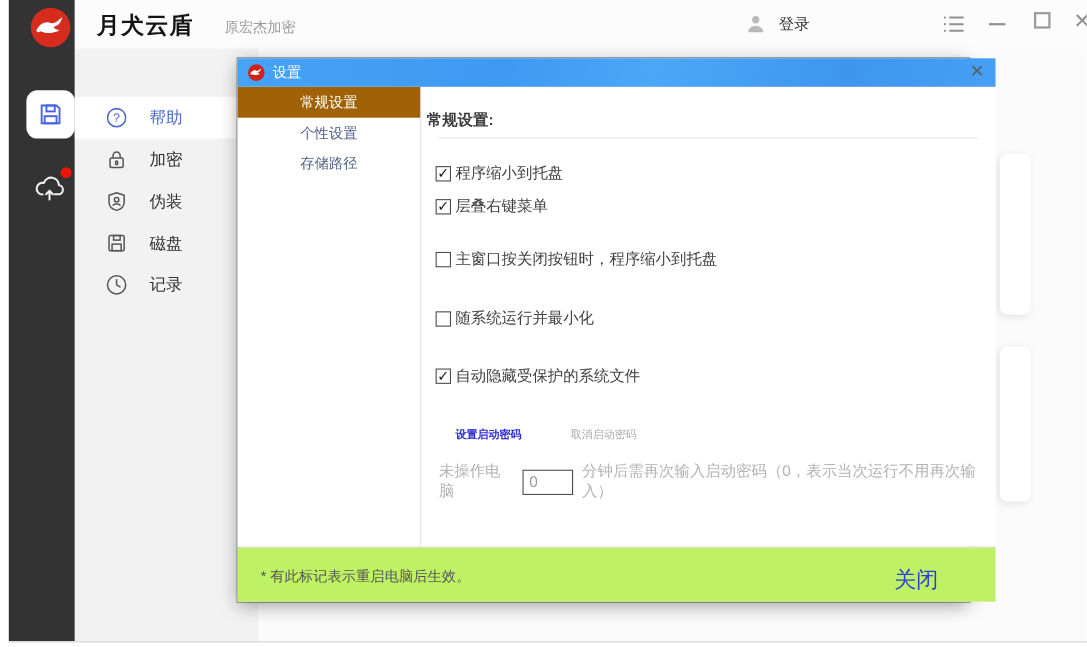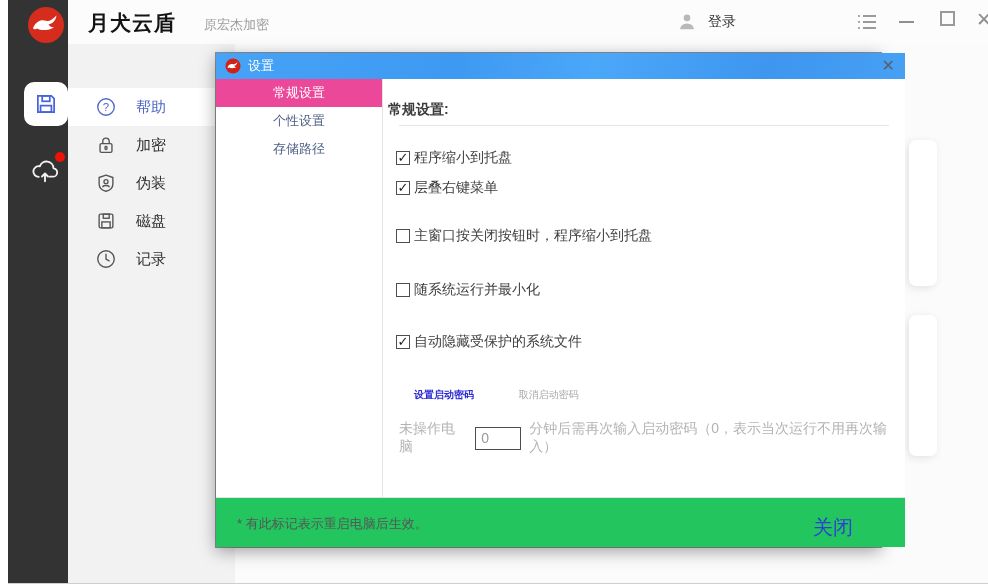--- a/index.html
+++ b/index.html
@@ -78,21 +78,21 @@
     color:#566069; cursor:pointer; line-height:24px;
   }
   .dlg-nav {
     position:absolute; left:0; top:26px; width:167px; height:418px; background:#fff;
     border-right:1px solid #e3e3e3;
   }
   .dlg-tab {
     height:28px; line-height:28px; text-align:center; font-size:13px;
     color:#4f5f87; cursor:pointer;
   }
-  .dlg-tab.sel { background:#ec4899; color:#ffffff; }
+  .dlg-tab.sel { background:#a16207; color:#ffffff; }
   .dlg-content { position:absolute; left:168px; top:26px; width:521px; height:418px; background:#fff; }
   .sec-head { position:absolute; left:4px; top:22px; font-size:14px; font-weight:bold; color:#3c3c3c; }
   .sec-div { position:absolute; left:15px; right:16px; top:46px; height:1px; background:#e7e7e7; }
   .cb-row { position:absolute; left:12px; height:18px; display:flex; align-items:center; cursor:pointer; }
   .cb-box {
     width:14px; height:14px; border:1px solid #4d4d4d; background:#fff; margin-right:4px;
     font-size:13px; line-height:12px; text-align:center; color:#1b1b1b; font-weight:bold;
     flex:0 0 auto;
   }
   .cb-label { font-size:14px; color:#3f3f3f; }
@@ -100,21 +100,21 @@
   .link-row { position:absolute; top:309px; left:30px; font-size:10px; }
   .link-set { color:#2b2bd5; font-weight:bold; cursor:pointer; }
   .link-cancel { color:#a9a9a9; margin-left:42px; cursor:pointer; }
   .idle-row { position:absolute; top:341px; left:15px; display:flex; align-items:center; font-size:14px; color:#b3b3b3; }
   .idle-input {
     width:46px; height:23px; border:1px solid #4d4d4d; margin:0 8px; padding-left:5px;
     font-size:14px; color:#9a9a9a; font-family:inherit; background:#fff; outline:none;
   }
   .dlg-footer {
     position:absolute; left:0; top:444px; width:689px; height:50px;
-    border-top:1px solid #e2e2e2; background:#22c55e;
+    border-top:1px solid #e2e2e2; background:#bef264;
   }
   .foot-note { position:absolute; left:21px; top:17px; font-size:13px; color:#565656; }
   .foot-close { position:absolute; right:52px; top:16px; font-size:20px; color:#2d3fd6; cursor:pointer; }
 
   svg { display:block; }
 </style>
 </head>
 <body>
 
 <div class="abs sidebar">

